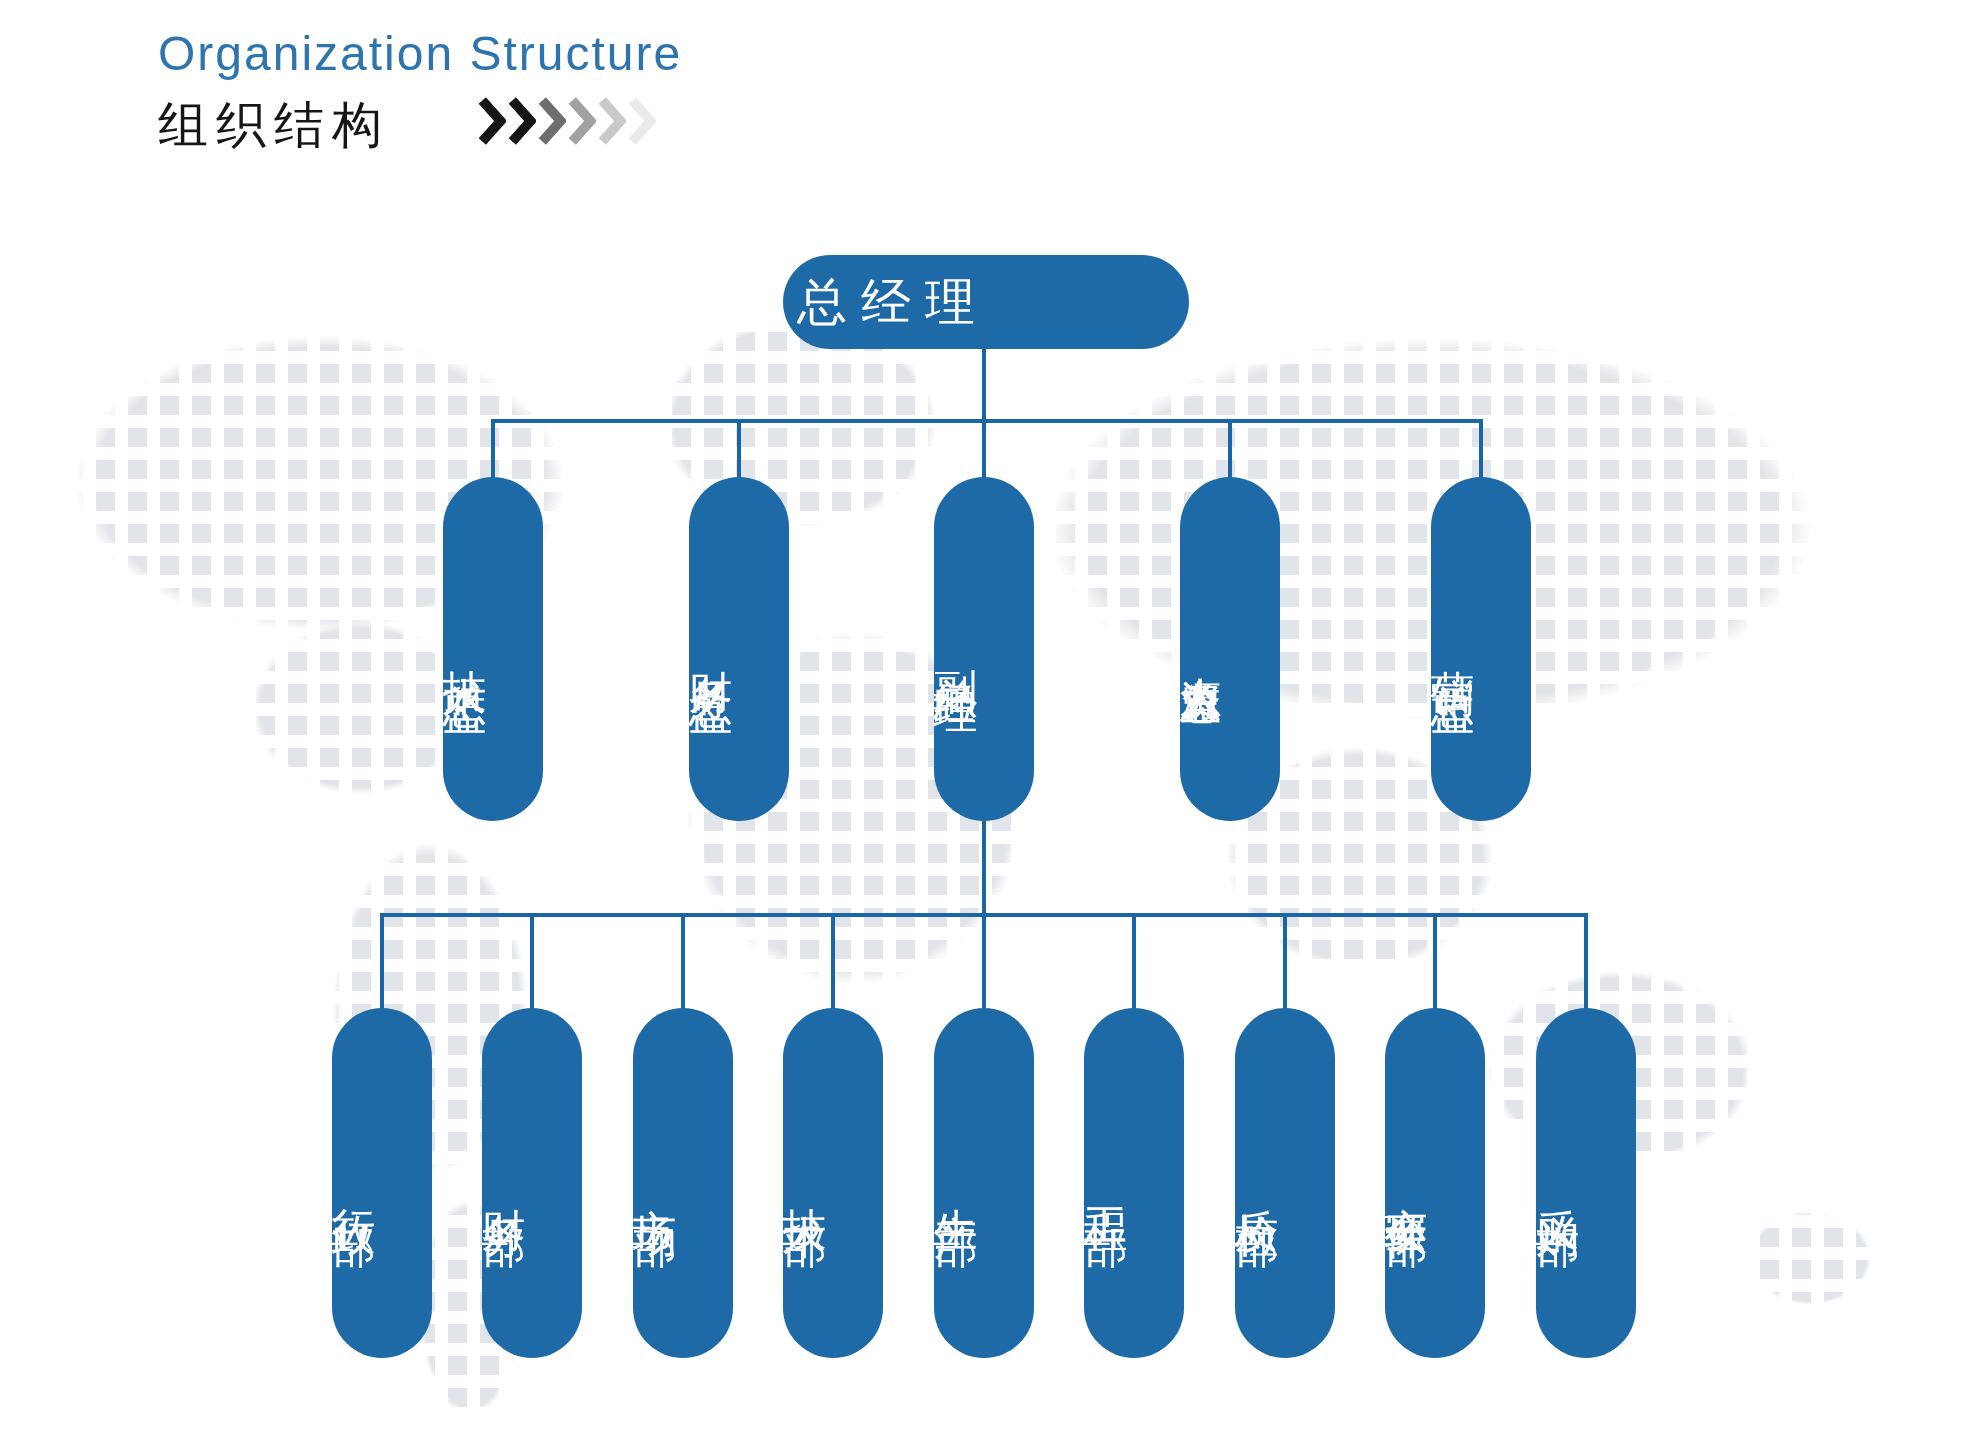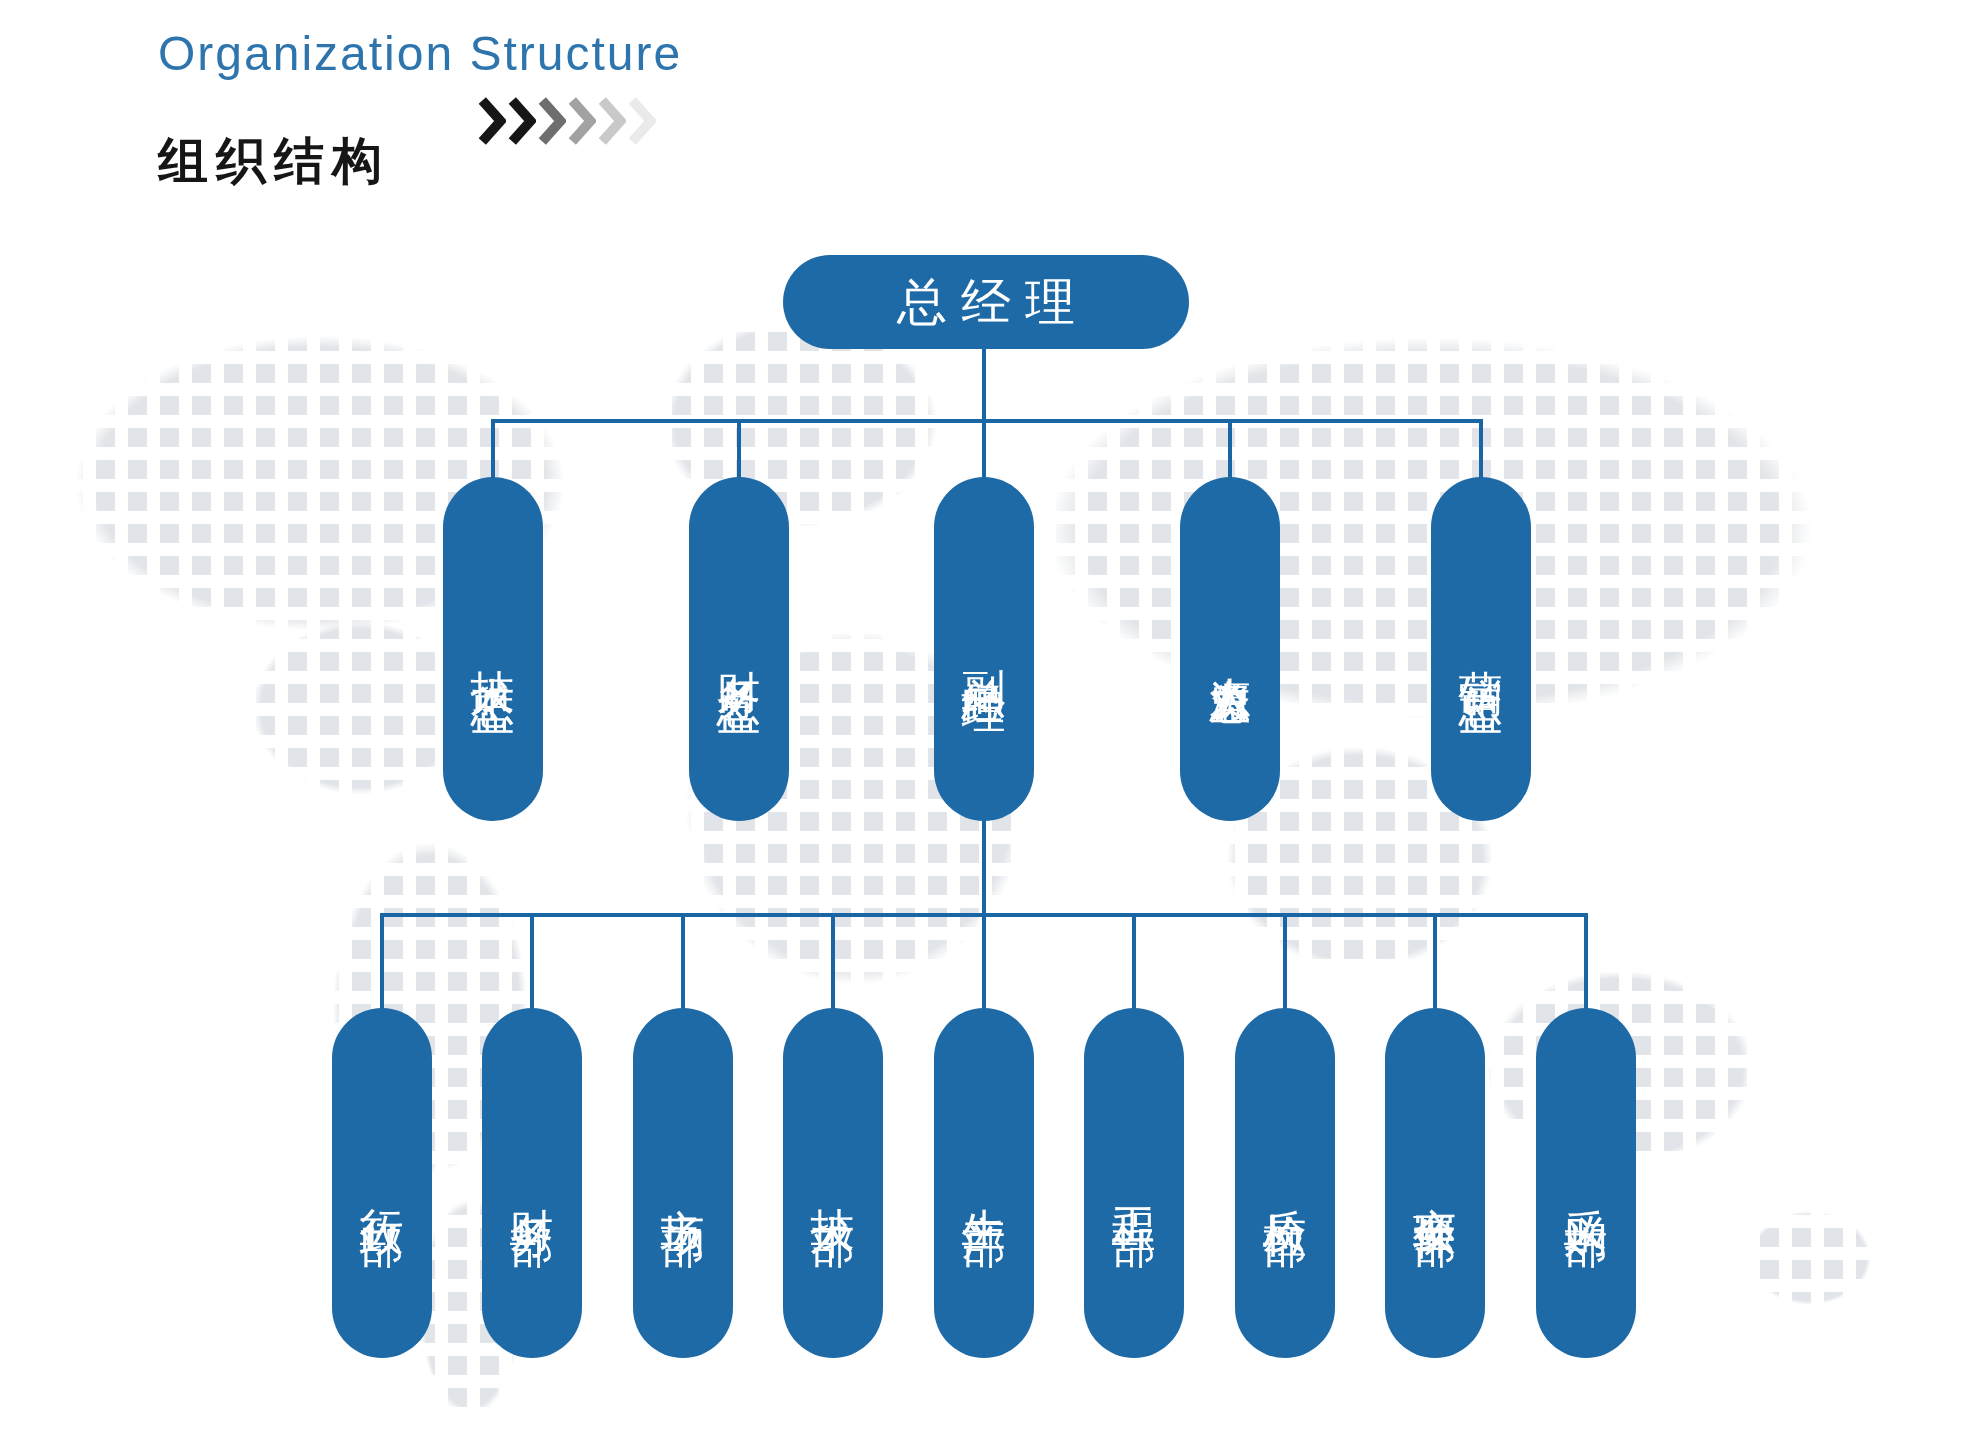--- a/index.html
+++ b/index.html
@@ -53,35 +53,35 @@
 
   
   .title-en{
     position:absolute;left:158px;top:26px;
     font-size:48px;letter-spacing:2px;color:var(--title_blue);
     font-weight:400;white-space:nowrap;
   }
   .title-zh{
     position:absolute;left:158px;top:92px;
     font-size:50px;letter-spacing:8px;color:var(--title_dark);
-    font-weight:700;white-space:nowrap;margin-top:36px;
+    font-weight:400;white-space:nowrap;
   }
   .chevrons{
     position:absolute;left:478px;top:96px;
     display:flex;gap:2px;align-items:center;
   }
   .chev{width:28px;height:50px;display:block;}
 
   
   .cline{position:absolute;background:var(--line_blue);z-index:1;}
 
   
   .node{
     position:absolute;background:var(--node_blue);z-index:2;
-    display:flex;align-items:center;justify-content:center;
+    display:flex;align-items:center;justify-content:flex-start;
   }
   .root{
     left:783px;top:255px;width:406px;height:94px;border-radius:47px;
   }
   .hlabel{
     color:var(--node_text);font-size:50px;letter-spacing:14px;padding-left:14px;
     white-space:nowrap;
   }
   .vpill{width:100px;border-radius:50px;}
   .l2{top:477px;height:344px;}

